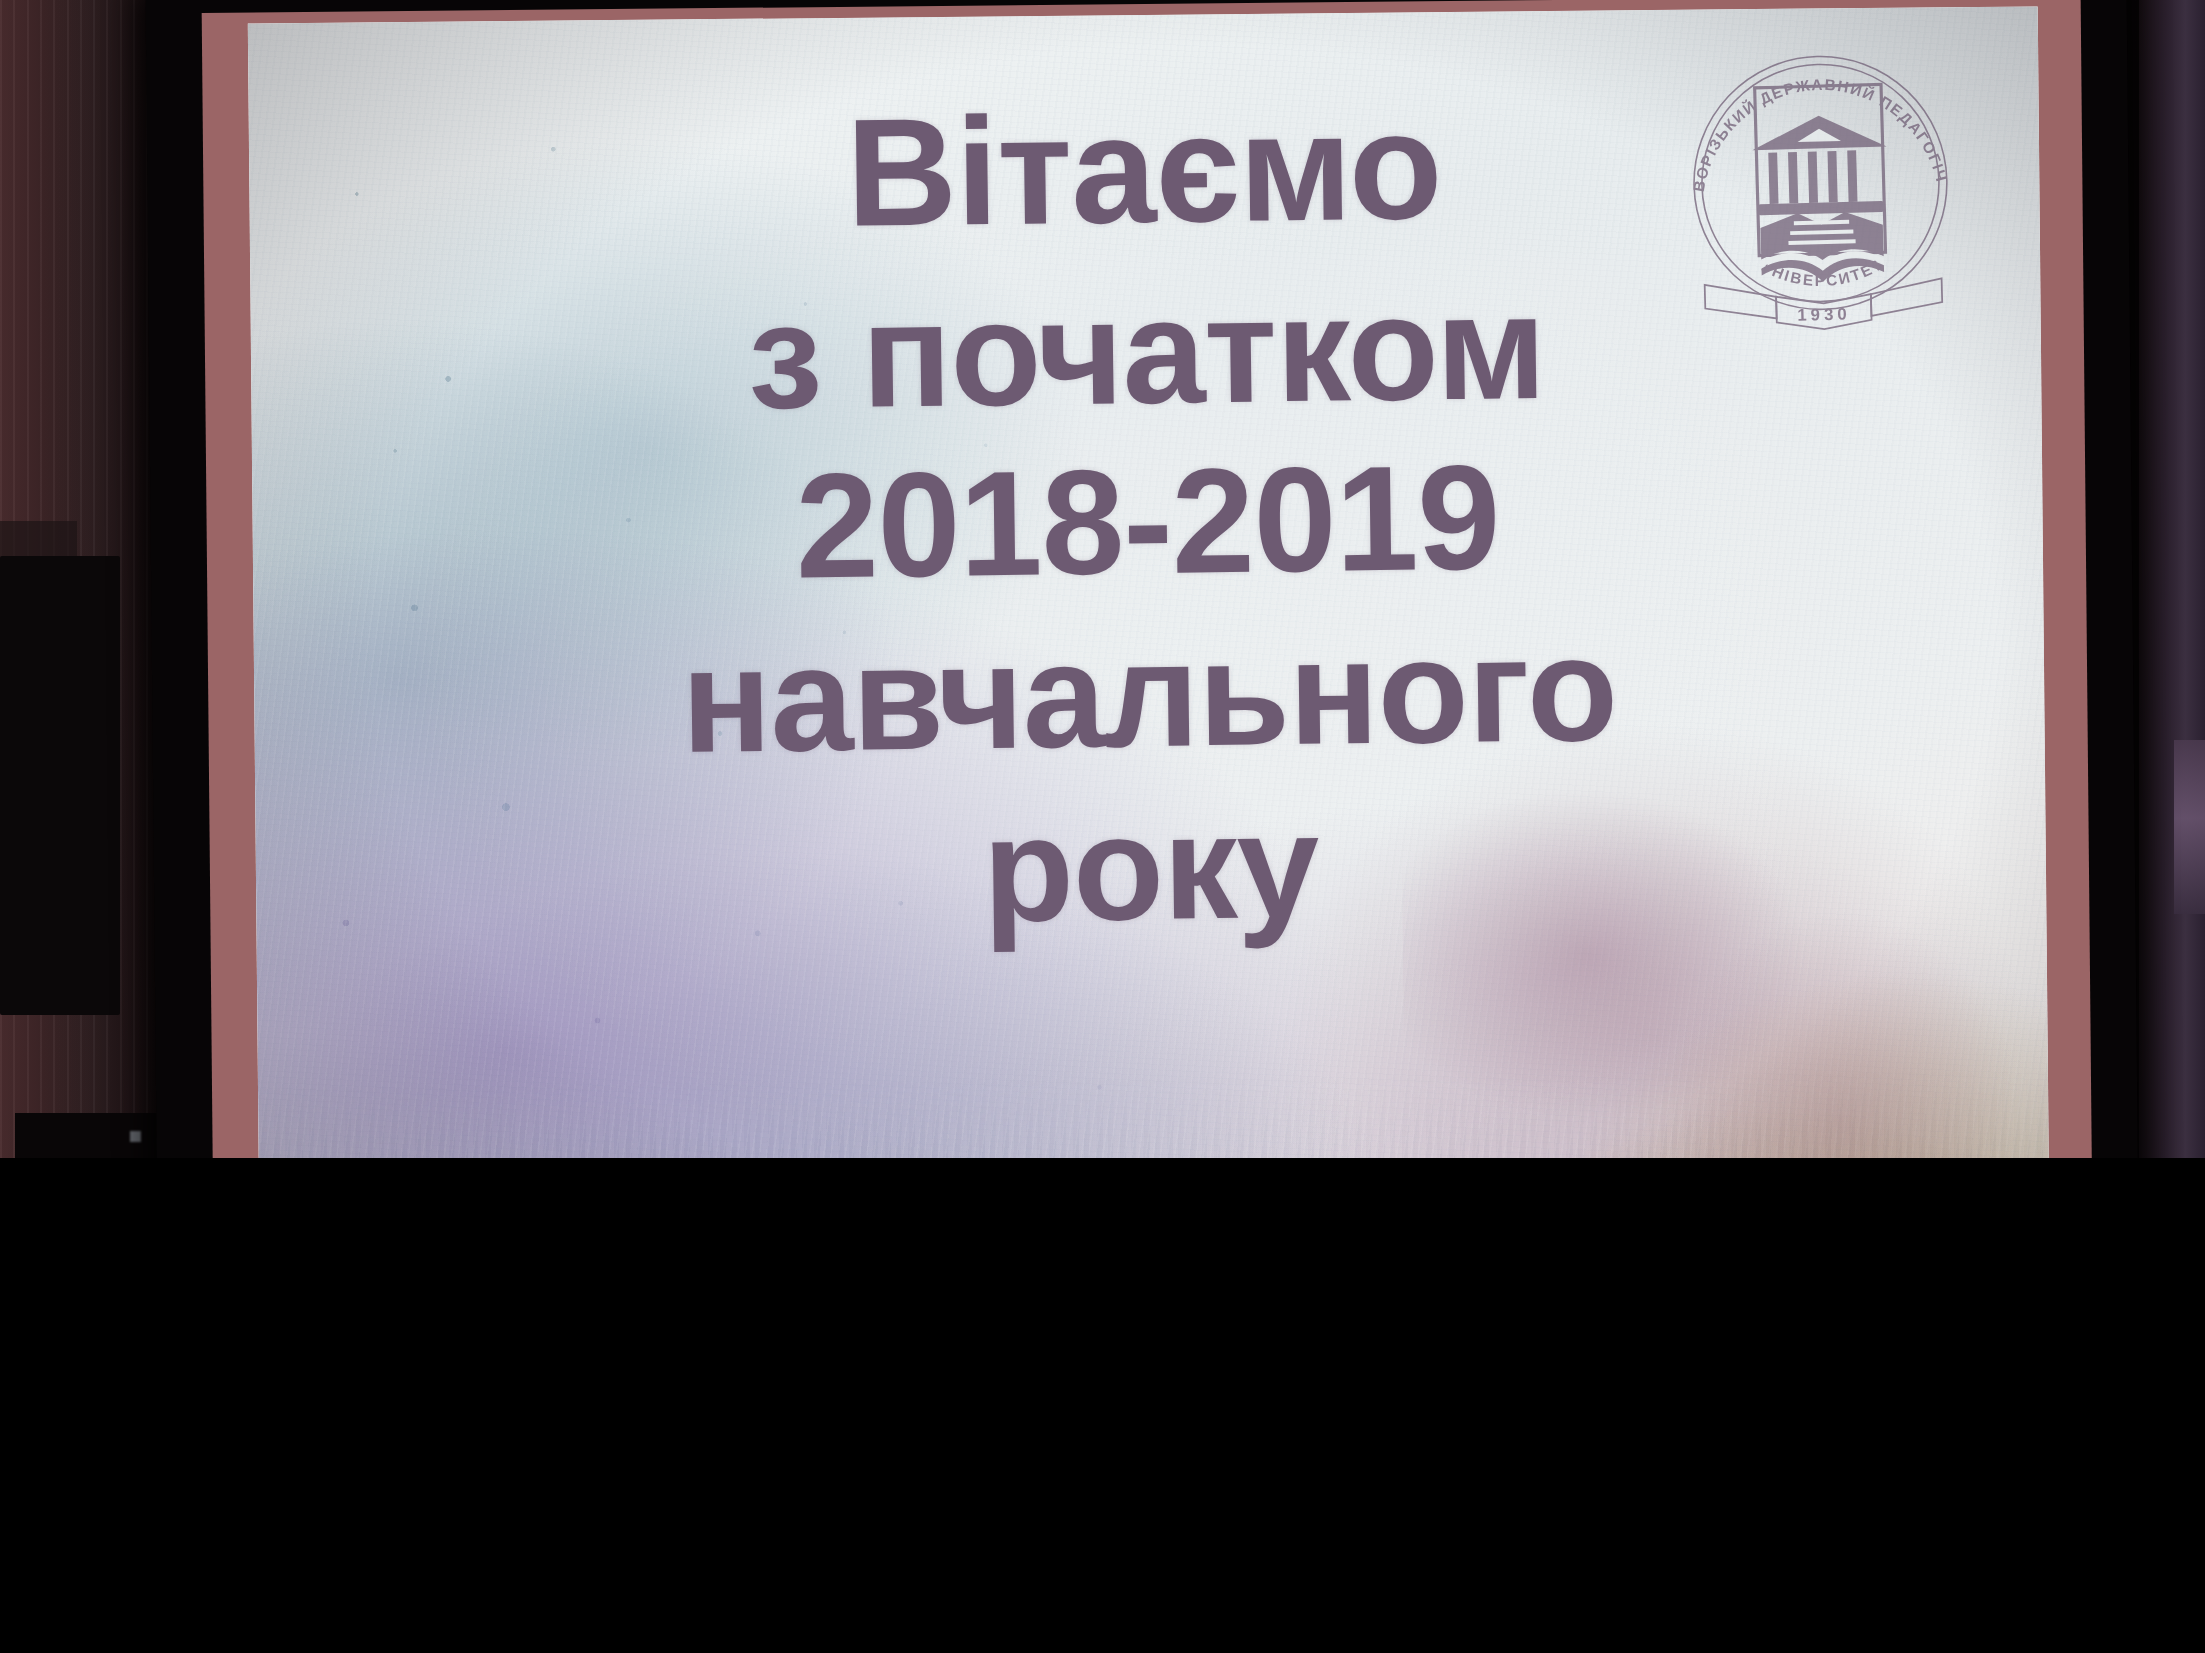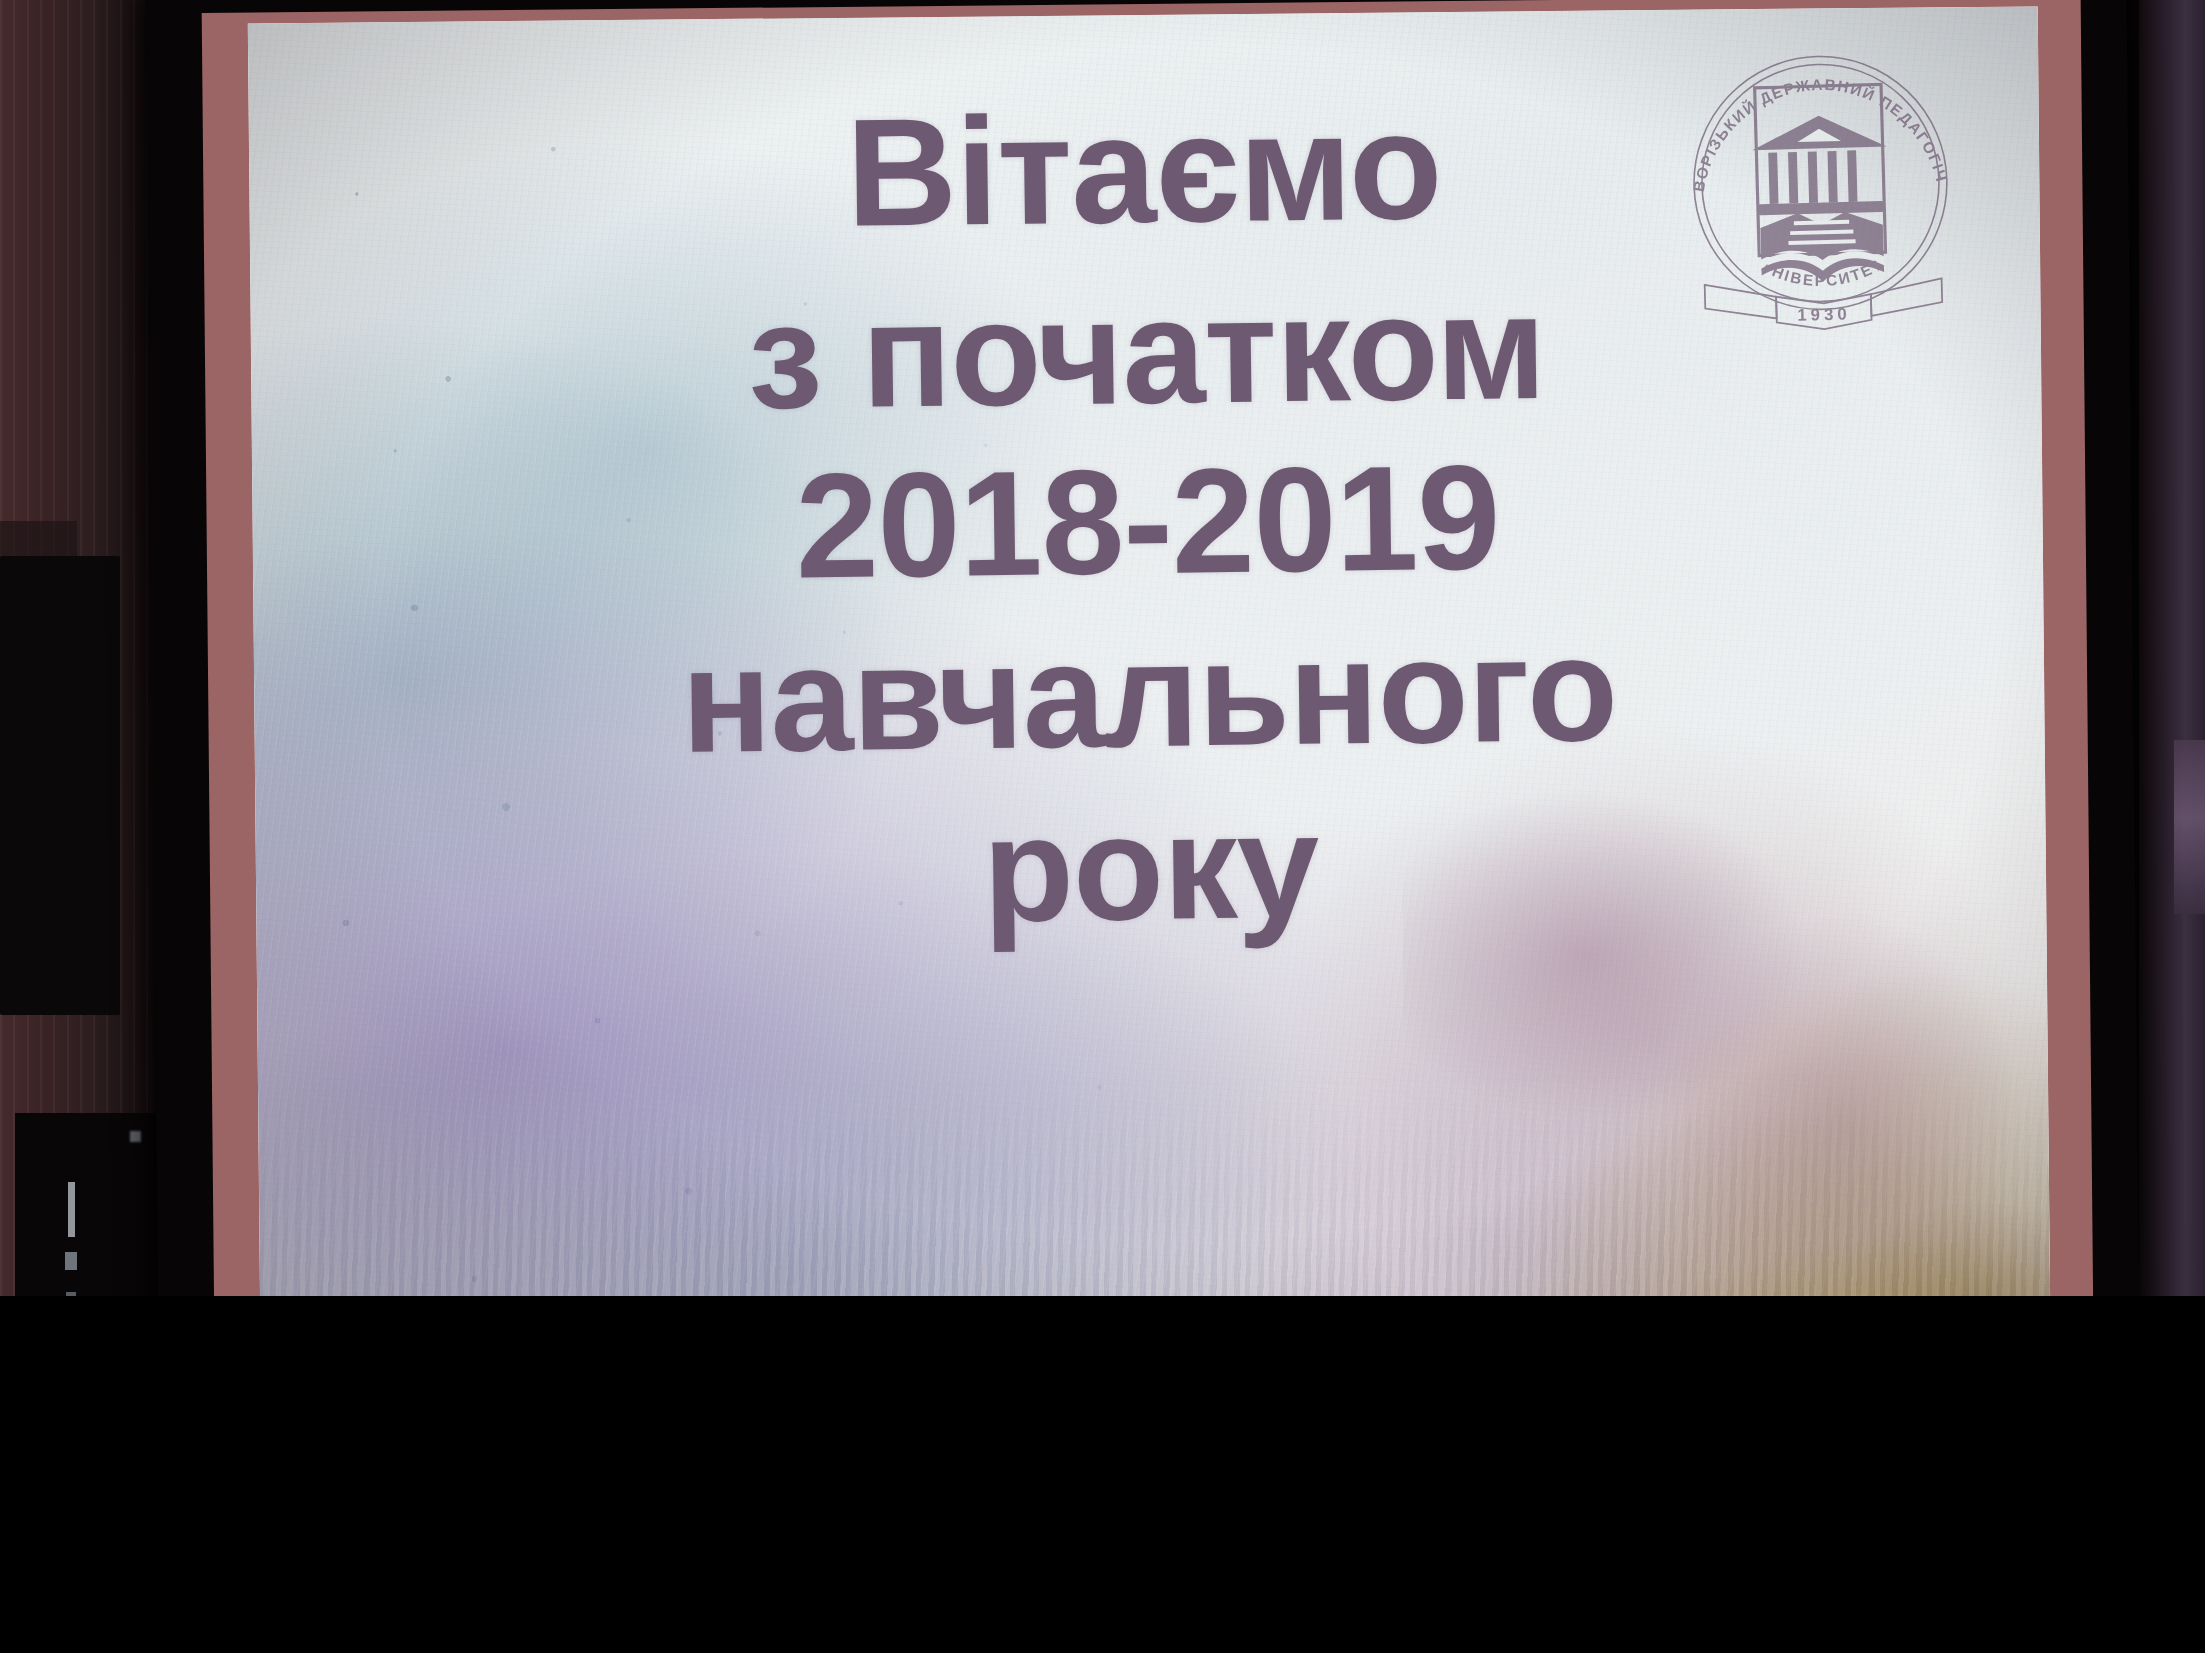--- a/index.html
+++ b/index.html
@@ -1,17 +1,17 @@
 <!DOCTYPE html>
 <html style="font-size:8.2px"><head>
 <meta charset="utf-8">
 <style>
   html,body{margin:0;padding:0;background:#000;}
   #stage{
-    position:relative;width:2205px;height:1296px;overflow:hidden;
+    position:relative;width:2205px;height:1158px;overflow:hidden;
     background:#f97316;
     font-family:"Liberation Sans",sans-serif;
   }
 
   
   .room{position:absolute;inset:0;background:
      linear-gradient(90deg,#3a2325 0%,#2e1d20 3%,#241618 6%,#120b0d 9%,#0a0607 12%, #080506 100%);}
   .curtain-left{position:absolute;left:0;top:0;width:194px;height:1654px;
     background:linear-gradient(90deg,#4a2c2e 0%,#3d2527 22%,#302022 45%,#1c1113 72%,#0d0809 100%);}
   .curtain-left:after{content:"";position:absolute;left:0;top:0;width:100%;height:100%;

